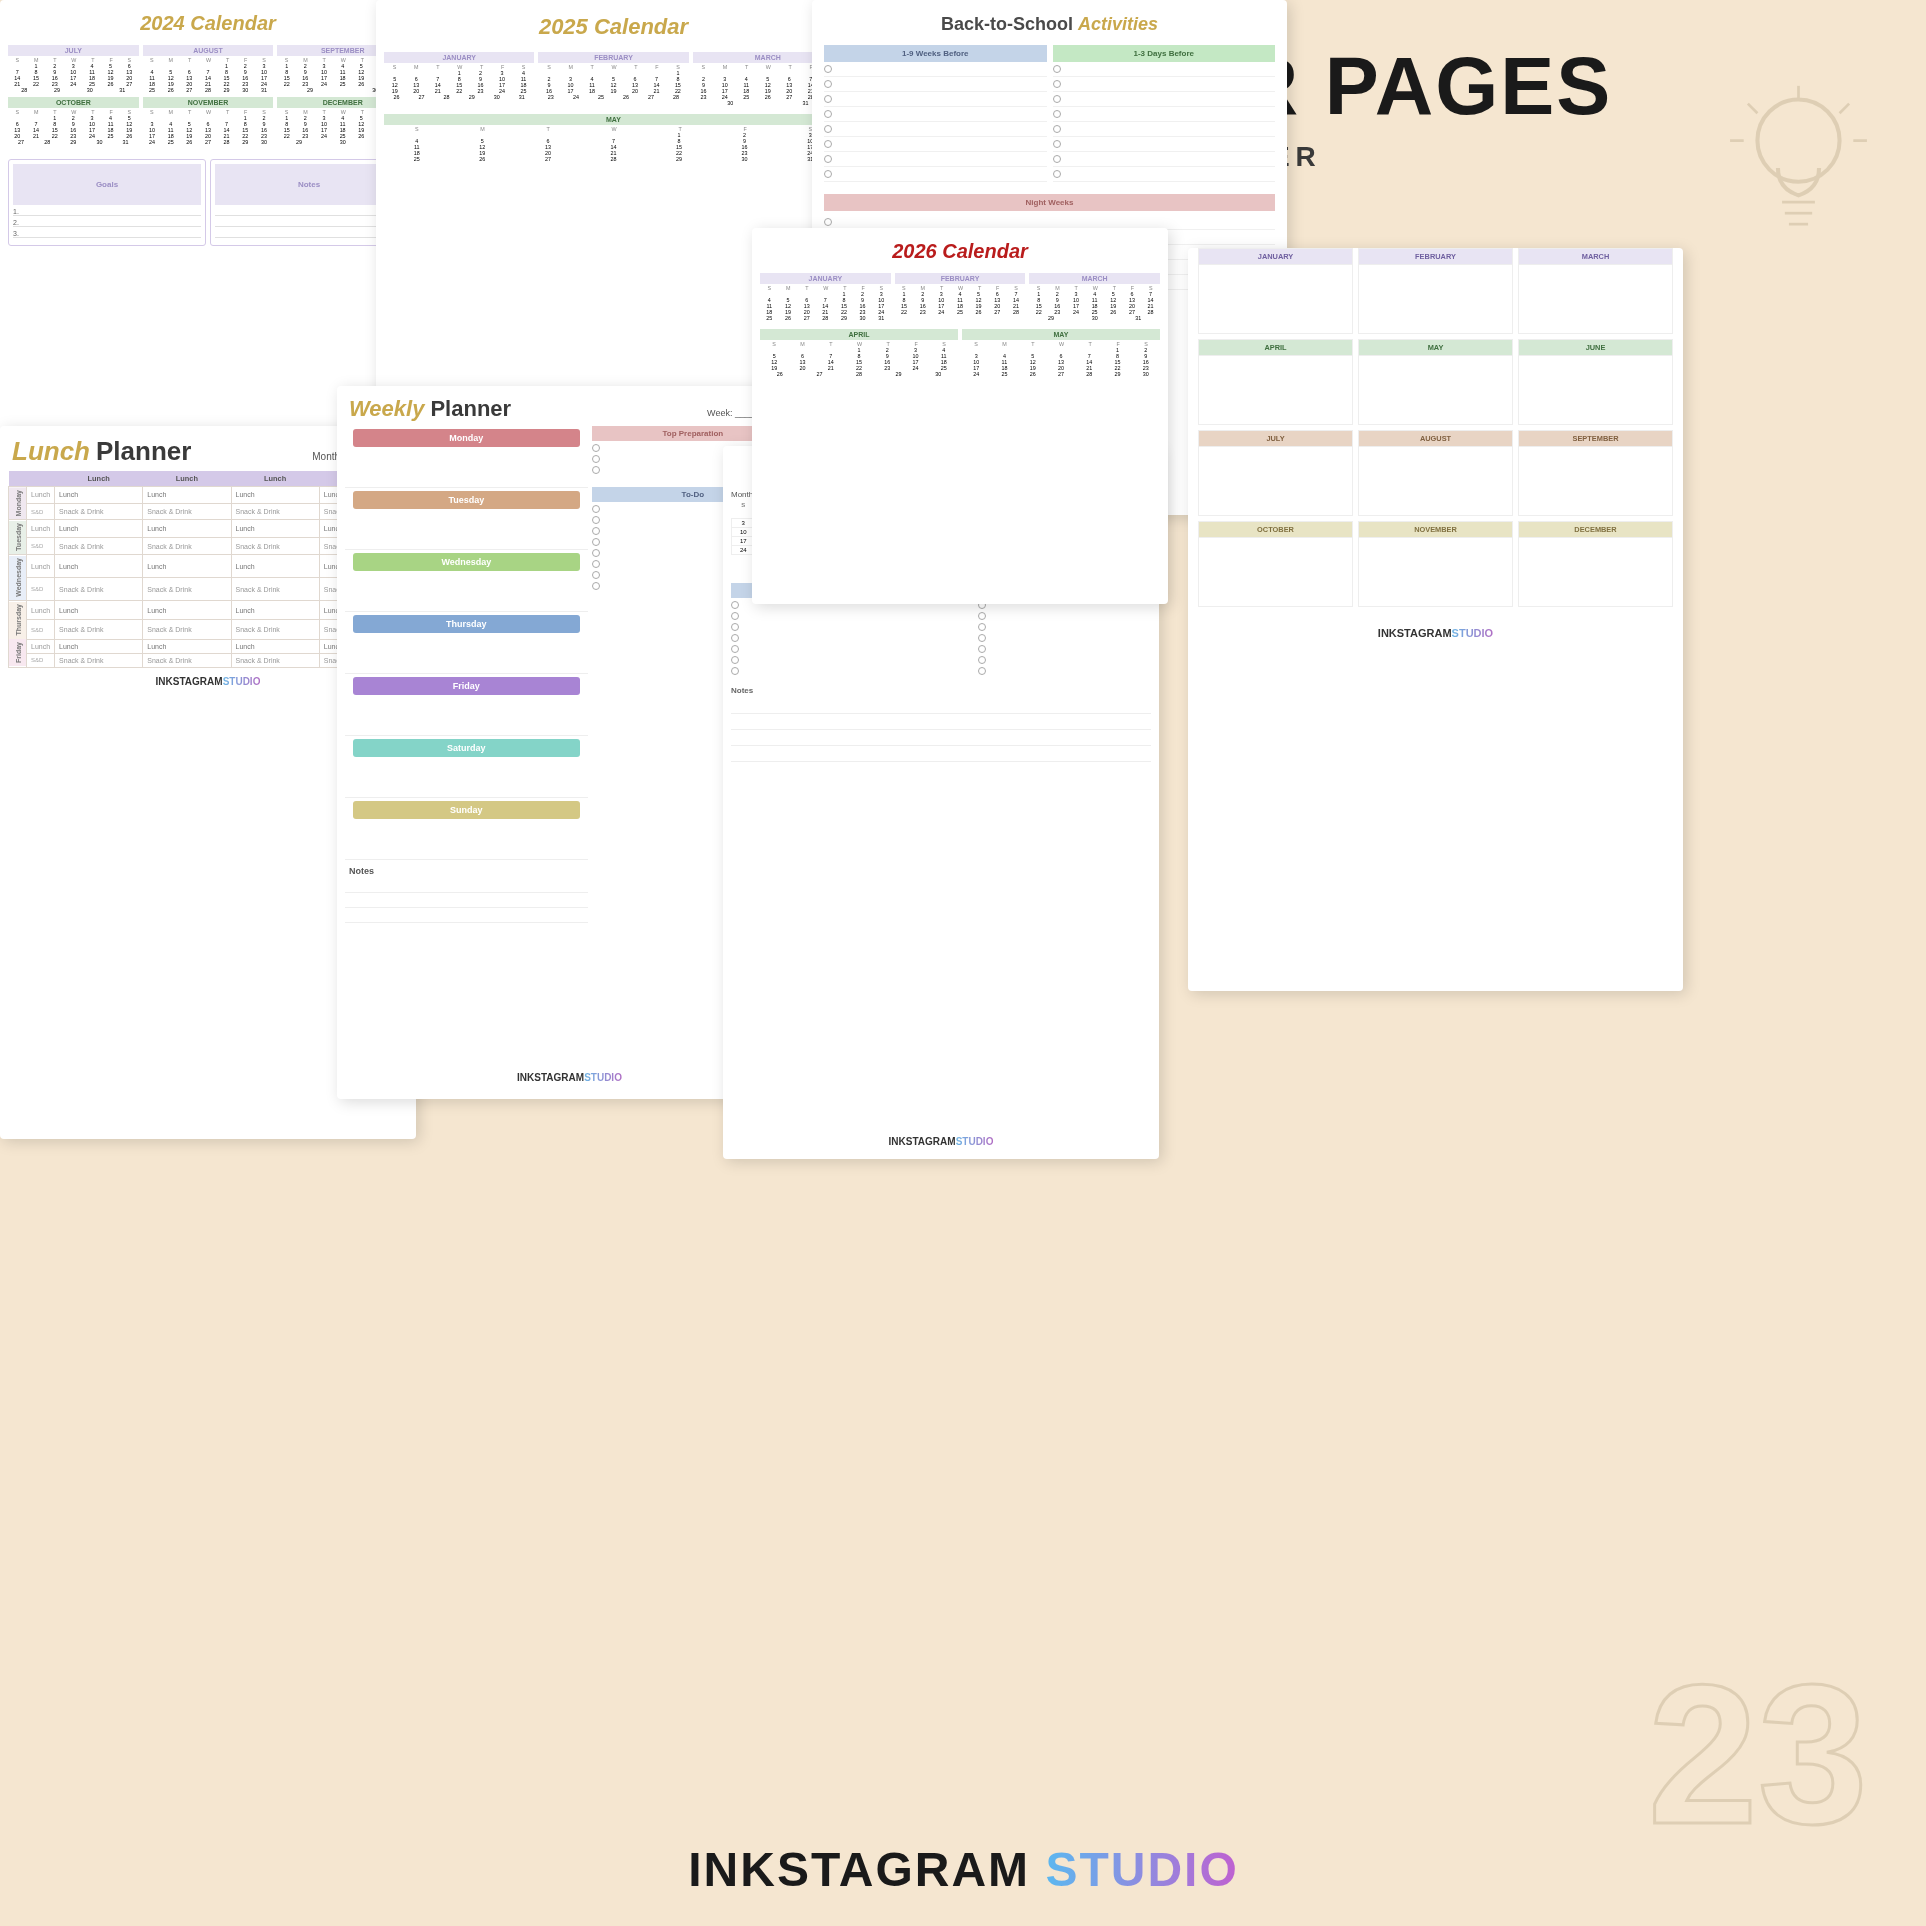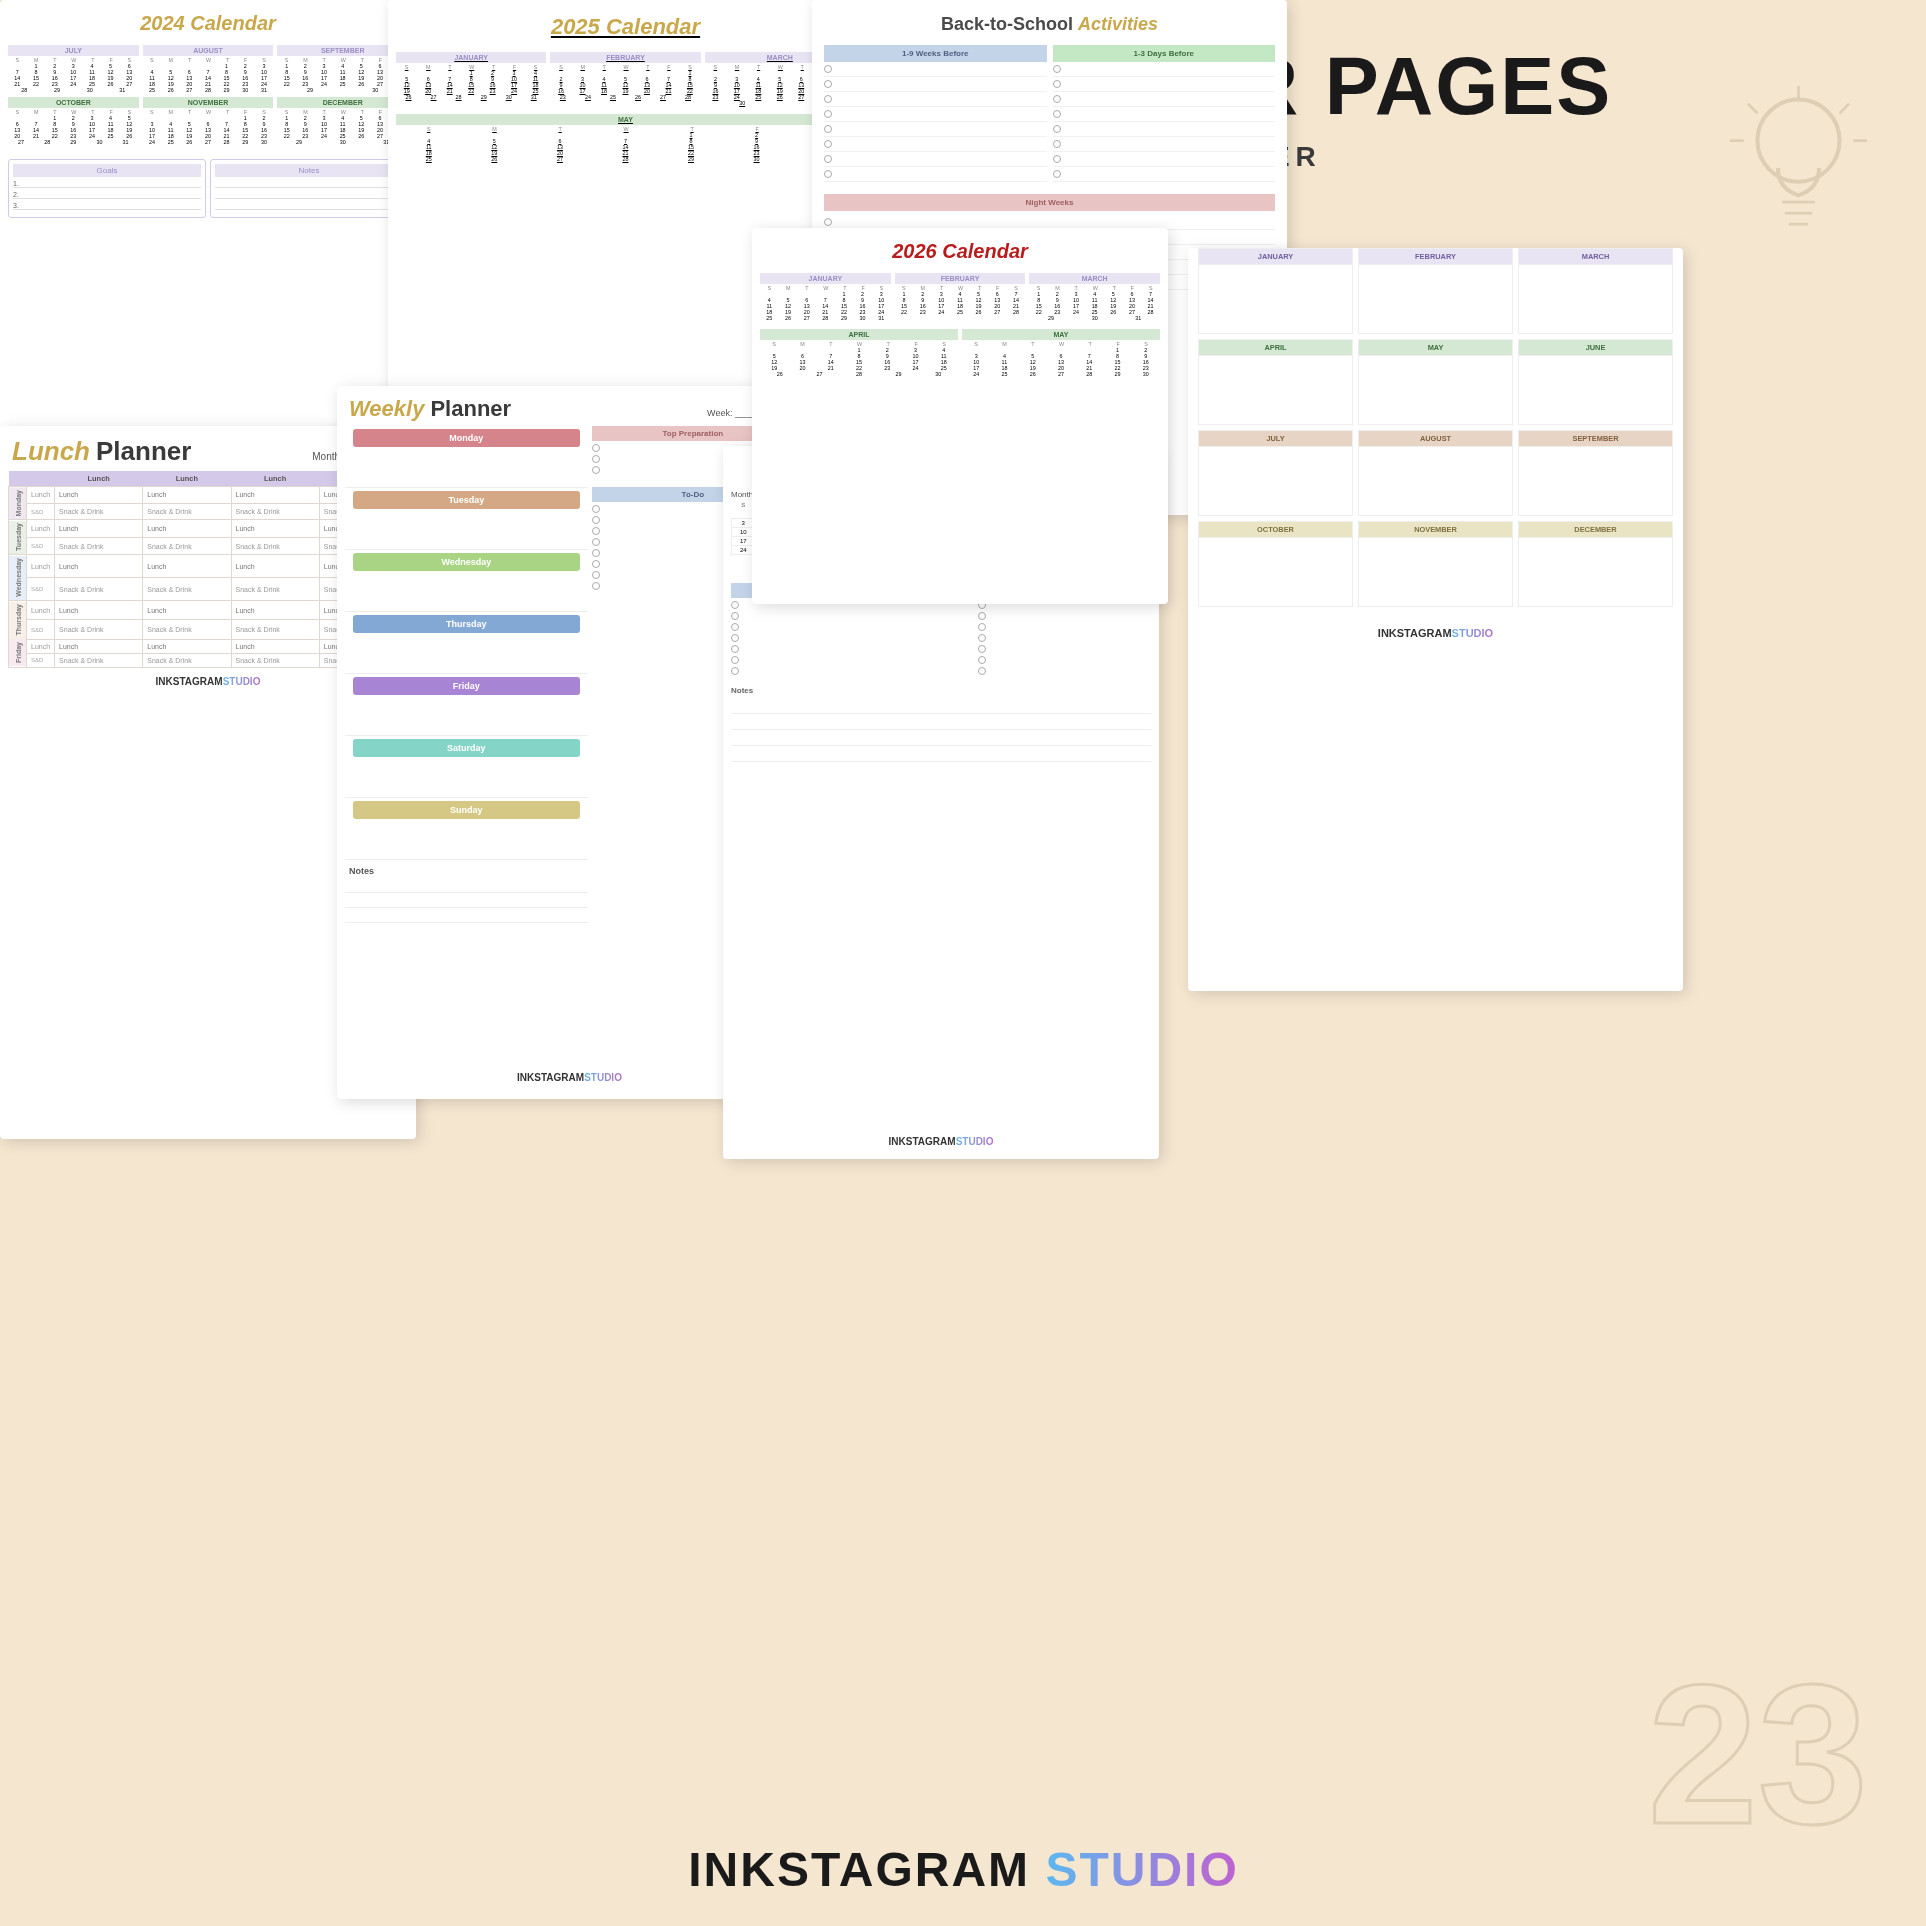--- a/index.html
+++ b/index.html
@@ -128,25 +128,25 @@
       margin-top: 4px;
     }
     .cal-goals-box, .cal-notes-box {
       flex: 1;
       border: 1px solid #d4c9e8;
       border-radius: 3px;
       padding: 4px;
     }
     .cal-box-title {
       font-size: 8px;
-      font-weight: normal;
+      font-weight: bold;
       color: #9b8ec4;
       background: #e8e4f3;
       text-align: center;
-      padding: 2px;
+      padding: 16px;
       margin-bottom: 3px;
     }
     .cal-line {
       border-bottom: 1px solid #e0e0e0;
       margin: 3px 0;
       font-size: 7px;
       color: #666;
     }
 
     
@@ -190,25 +190,24 @@
       text-align: center;
       font-size: 10px;
       padding: 8px;
       color: #333;
     }
     .brand-ink { color: #333; font-weight: bold; }
     .brand-studio { background: linear-gradient(90deg, #6cb4e4, #b06ec4); -webkit-background-clip: text; -webkit-text-fill-color: transparent; font-weight: 900; }
 
     
     .card-2025 {
-      left: 388px;
+      left: 376px;
       top: 0;
       width: 475px;
       height: 416px;
-      text-decoration: underline;
     }
     .cal-title-2025 {
       text-align: center;
       font-size: 22px;
       color: #c9a84c;
       font-style: italic;
       padding: 14px 0 8px;
       font-weight: bold;
     }
 

